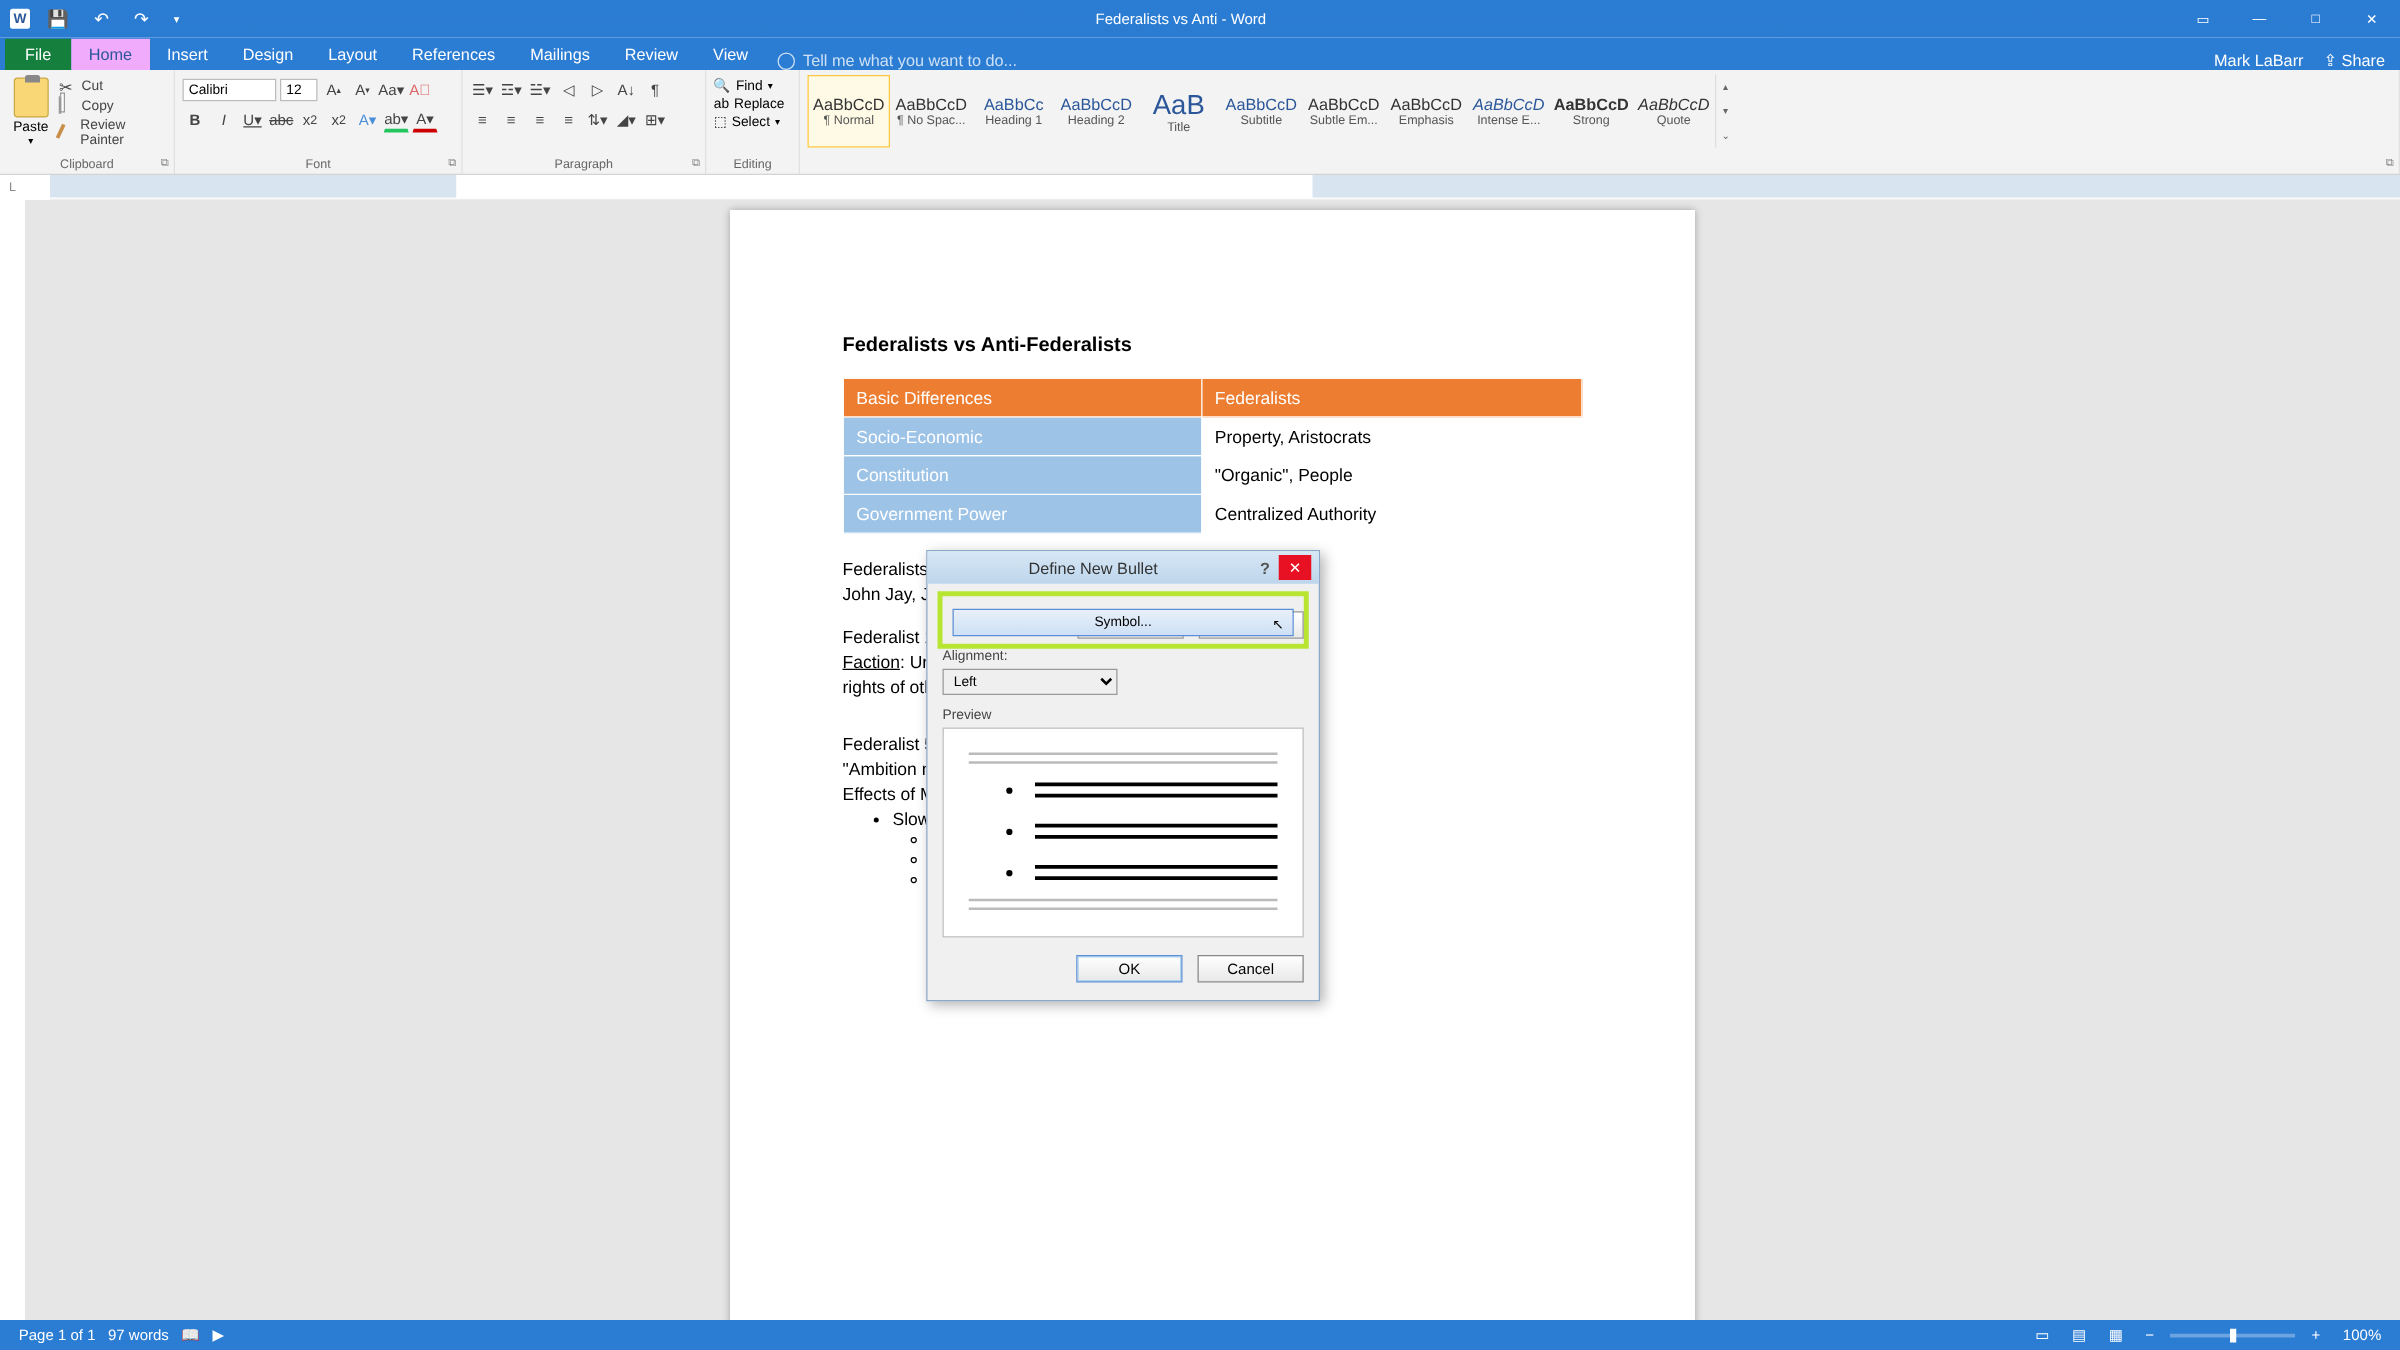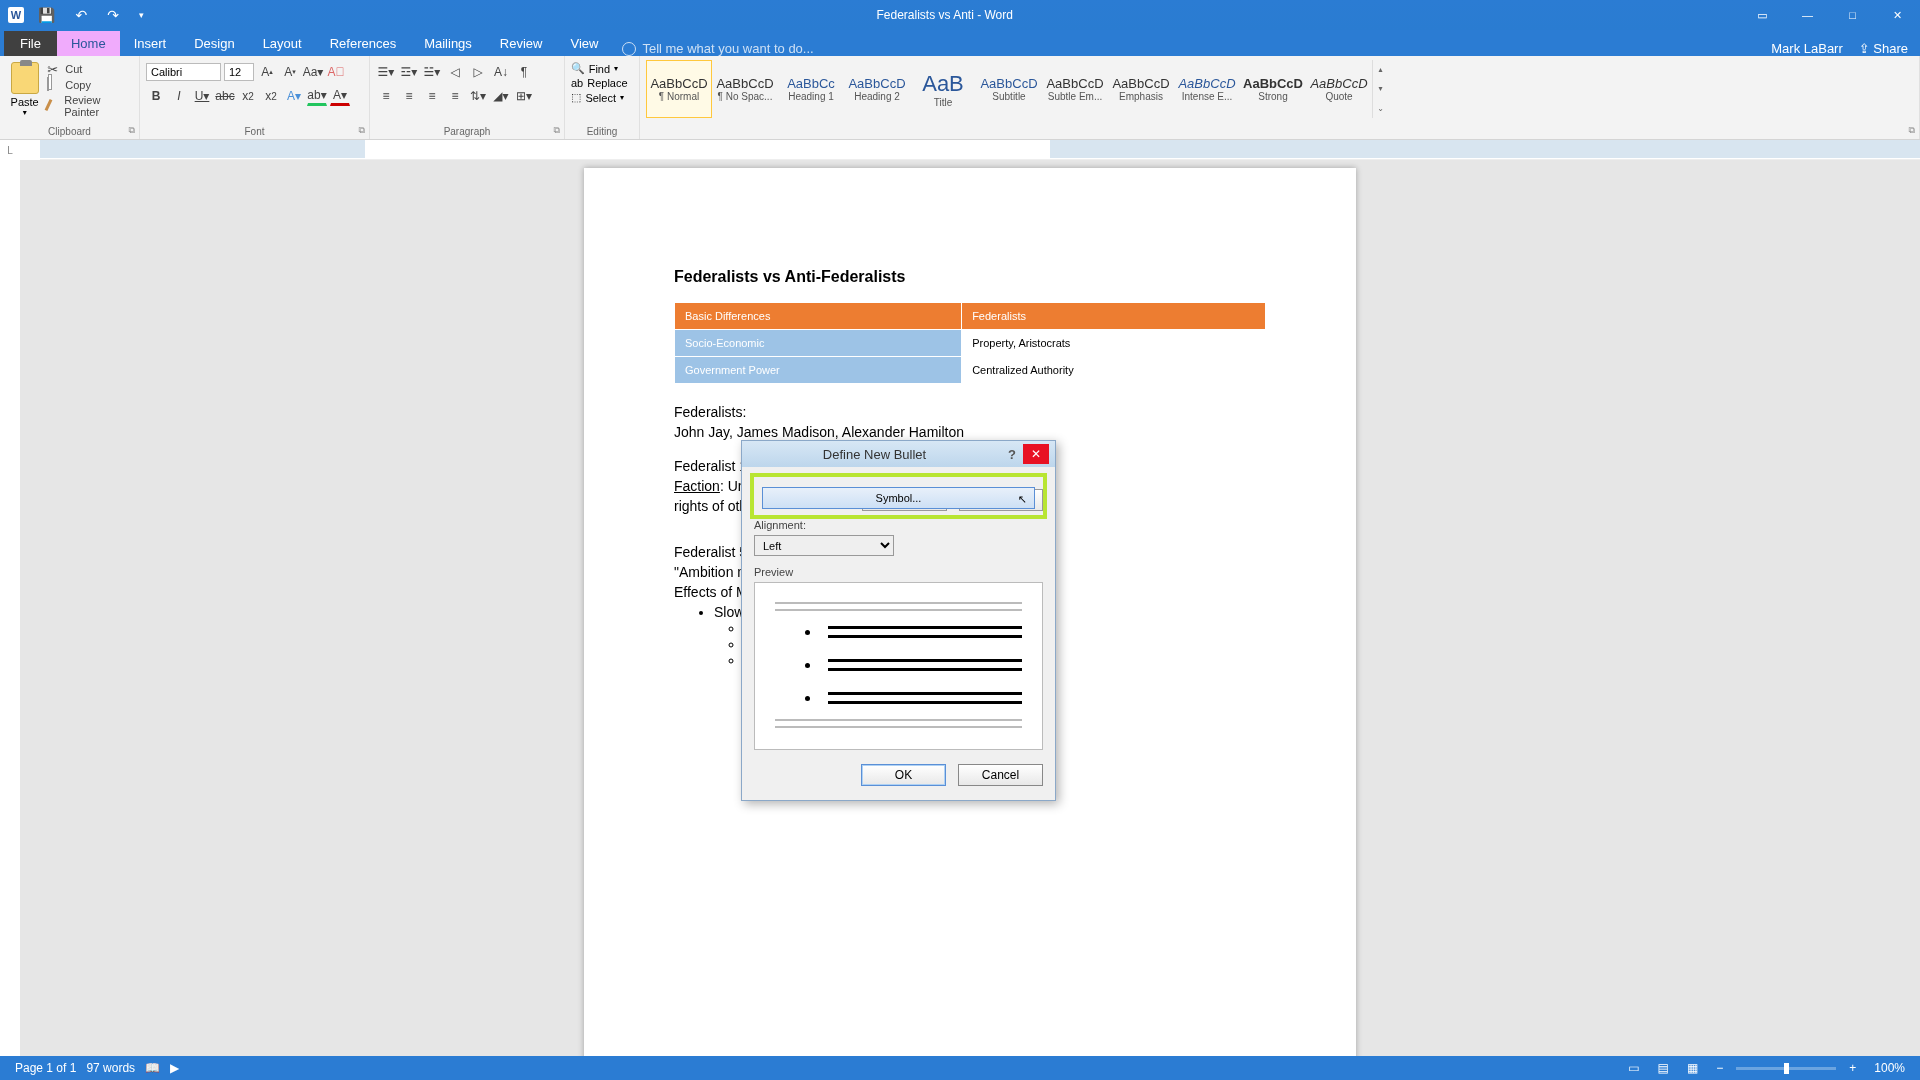--- a/index.html
+++ b/index.html
@@ -11,21 +11,21 @@
 .word-icon { width: 16px; height: 16px; background: #fff; color: #2b579a; display: flex; align-items: center; justify-content: center; font-weight: bold; font-size: 11px; border-radius: 2px; }
 .qat-btn { color: #fff; font-size: 14px; cursor: pointer; padding: 0 6px; }
 .titlebar-center { flex: 1; text-align: center; }
 .titlebar-right { display: flex; }
 .win-btn { width: 45px; height: 30px; display: flex; align-items: center; justify-content: center; color: #fff; font-size: 11px; }
 
 
 .ribbon-tabs { height: 26px; background: #2b7cd3; display: flex; align-items: flex-end; padding-left: 4px; }
 .ribbon-tab { padding: 5px 14px; font-size: 13px; color: #fff; cursor: pointer; }
 .ribbon-tab.active { background: #f0abfc; color: #2b579a; }
-.ribbon-tab.file { background: #404040; color: #fff; padding: 5px 16px; }
+.ribbon-tab.file { background: #15803d; color: #fff; padding: 5px 16px; }
 .tellme { display: flex; align-items: center; color: #cde0f5; font-size: 13px; padding-left: 10px; gap: 6px; }
 .tellme-icon { width: 14px; height: 14px; border: 1.5px solid #cde0f5; border-radius: 50%; position: relative; }
 .ribbon-right { margin-left: auto; display: flex; align-items: center; color: #fff; font-size: 13px; padding-right: 12px; gap: 16px; }
 
 
 .ribbon { height: 84px; background: #f3f3f3; border-bottom: 1px solid #d4d4d4; display: flex; }
 .ribbon-group { border-right: 1px solid #e0e0e0; padding: 2px 6px 0 6px; display: flex; flex-direction: column; position: relative; }
 .group-label { font-size: 10px; color: #666; text-align: center; position: absolute; bottom: 2px; left: 0; right: 0; }
 .group-launcher { position: absolute; bottom: 3px; right: 4px; font-size: 9px; color: #888; }
 .group-body { display: flex; gap: 4px; flex: 1; }
@@ -68,21 +68,21 @@
 .ruler-v-col { width: 20px; background: #fff; }
 .ruler-corner { width: 20px; height: 20px; background: #fff; display: flex; align-items: center; justify-content: center; font-size: 10px; color: #888; }
 
 
 .doc-area { display: flex; height: calc(100% - 30px - 26px - 84px - 20px - 24px); background: #e6e6e6; }
 .doc-scroll { flex: 1; overflow: hidden; position: relative; }
 .page { width: 772px; background: #fff; margin: 8px auto 0; box-shadow: 0 0 6px rgba(0,0,0,0.3); min-height: 950px; padding: 100px 90px; }
 
 .doc-heading { font-weight: bold; font-size: 16px; margin-bottom: 16px; }
 .doc-table { border-collapse: collapse; width: 100%; margin-bottom: 20px; }
-.doc-table td, .doc-table th { border: 1px solid #fff; padding: 7px 10px; font-size: 11px; text-align: left; }
+.doc-table td, .doc-table th { border: 1px solid #fff; padding: 7px 10px; font-size: 14px; text-align: left; }
 .doc-table th { background: #ed7d31; color: #fff; font-weight: normal; }
 .doc-table .rowhead { background: #9dc3e6; color: #fff; }
 .doc-p { font-size: 14px; margin: 4px 0; }
 .underline { text-decoration: underline; }
 ul.bullet1 { list-style: disc; margin-left: 40px; font-size: 14px; }
 ul.bullet2 { list-style: circle; margin-left: 70px; font-size: 14px; }
 
 
 .dialog { position: absolute; left: 721px; top: 280px; width: 315px; background: #f0f0f0; border: 1px solid #8ba8c8; box-shadow: 3px 3px 10px rgba(0,0,0,0.3); }
 .dialog-title { background: linear-gradient(to bottom, #d7e7f5, #bdd6ec); height: 26px; display: flex; align-items: center; padding: 0 6px; font-size: 13px; }
@@ -325,20 +325,24 @@
       <div class="doc-heading">Federalists vs Anti-Federalists</div>
       <table class="doc-table">
         <tbody>
             <tr>
               <th>Basic Differences</th>
               <th>Federalists</th>
             </tr>
         <tr>
               <td class="rowhead">Socio-Economic</td>
               <td>Property, Aristocrats</td>
+            </tr>
+        <tr>
+              <td class="rowhead">Constitution</td>
+              <td>"Organic", People</td>
             </tr>
         <tr>
               <td class="rowhead">Government Power</td>
               <td>Centralized Authority</td>
             </tr>
       </tbody>
         </table>
       <p class="doc-p">Federalists:</p>
       <p class="doc-p">John Jay, James Madison, Alexander Hamilton</p>
       <p class="doc-p" style="margin-top:18px">Federalist 10 (James Madison) - Factions</p>

